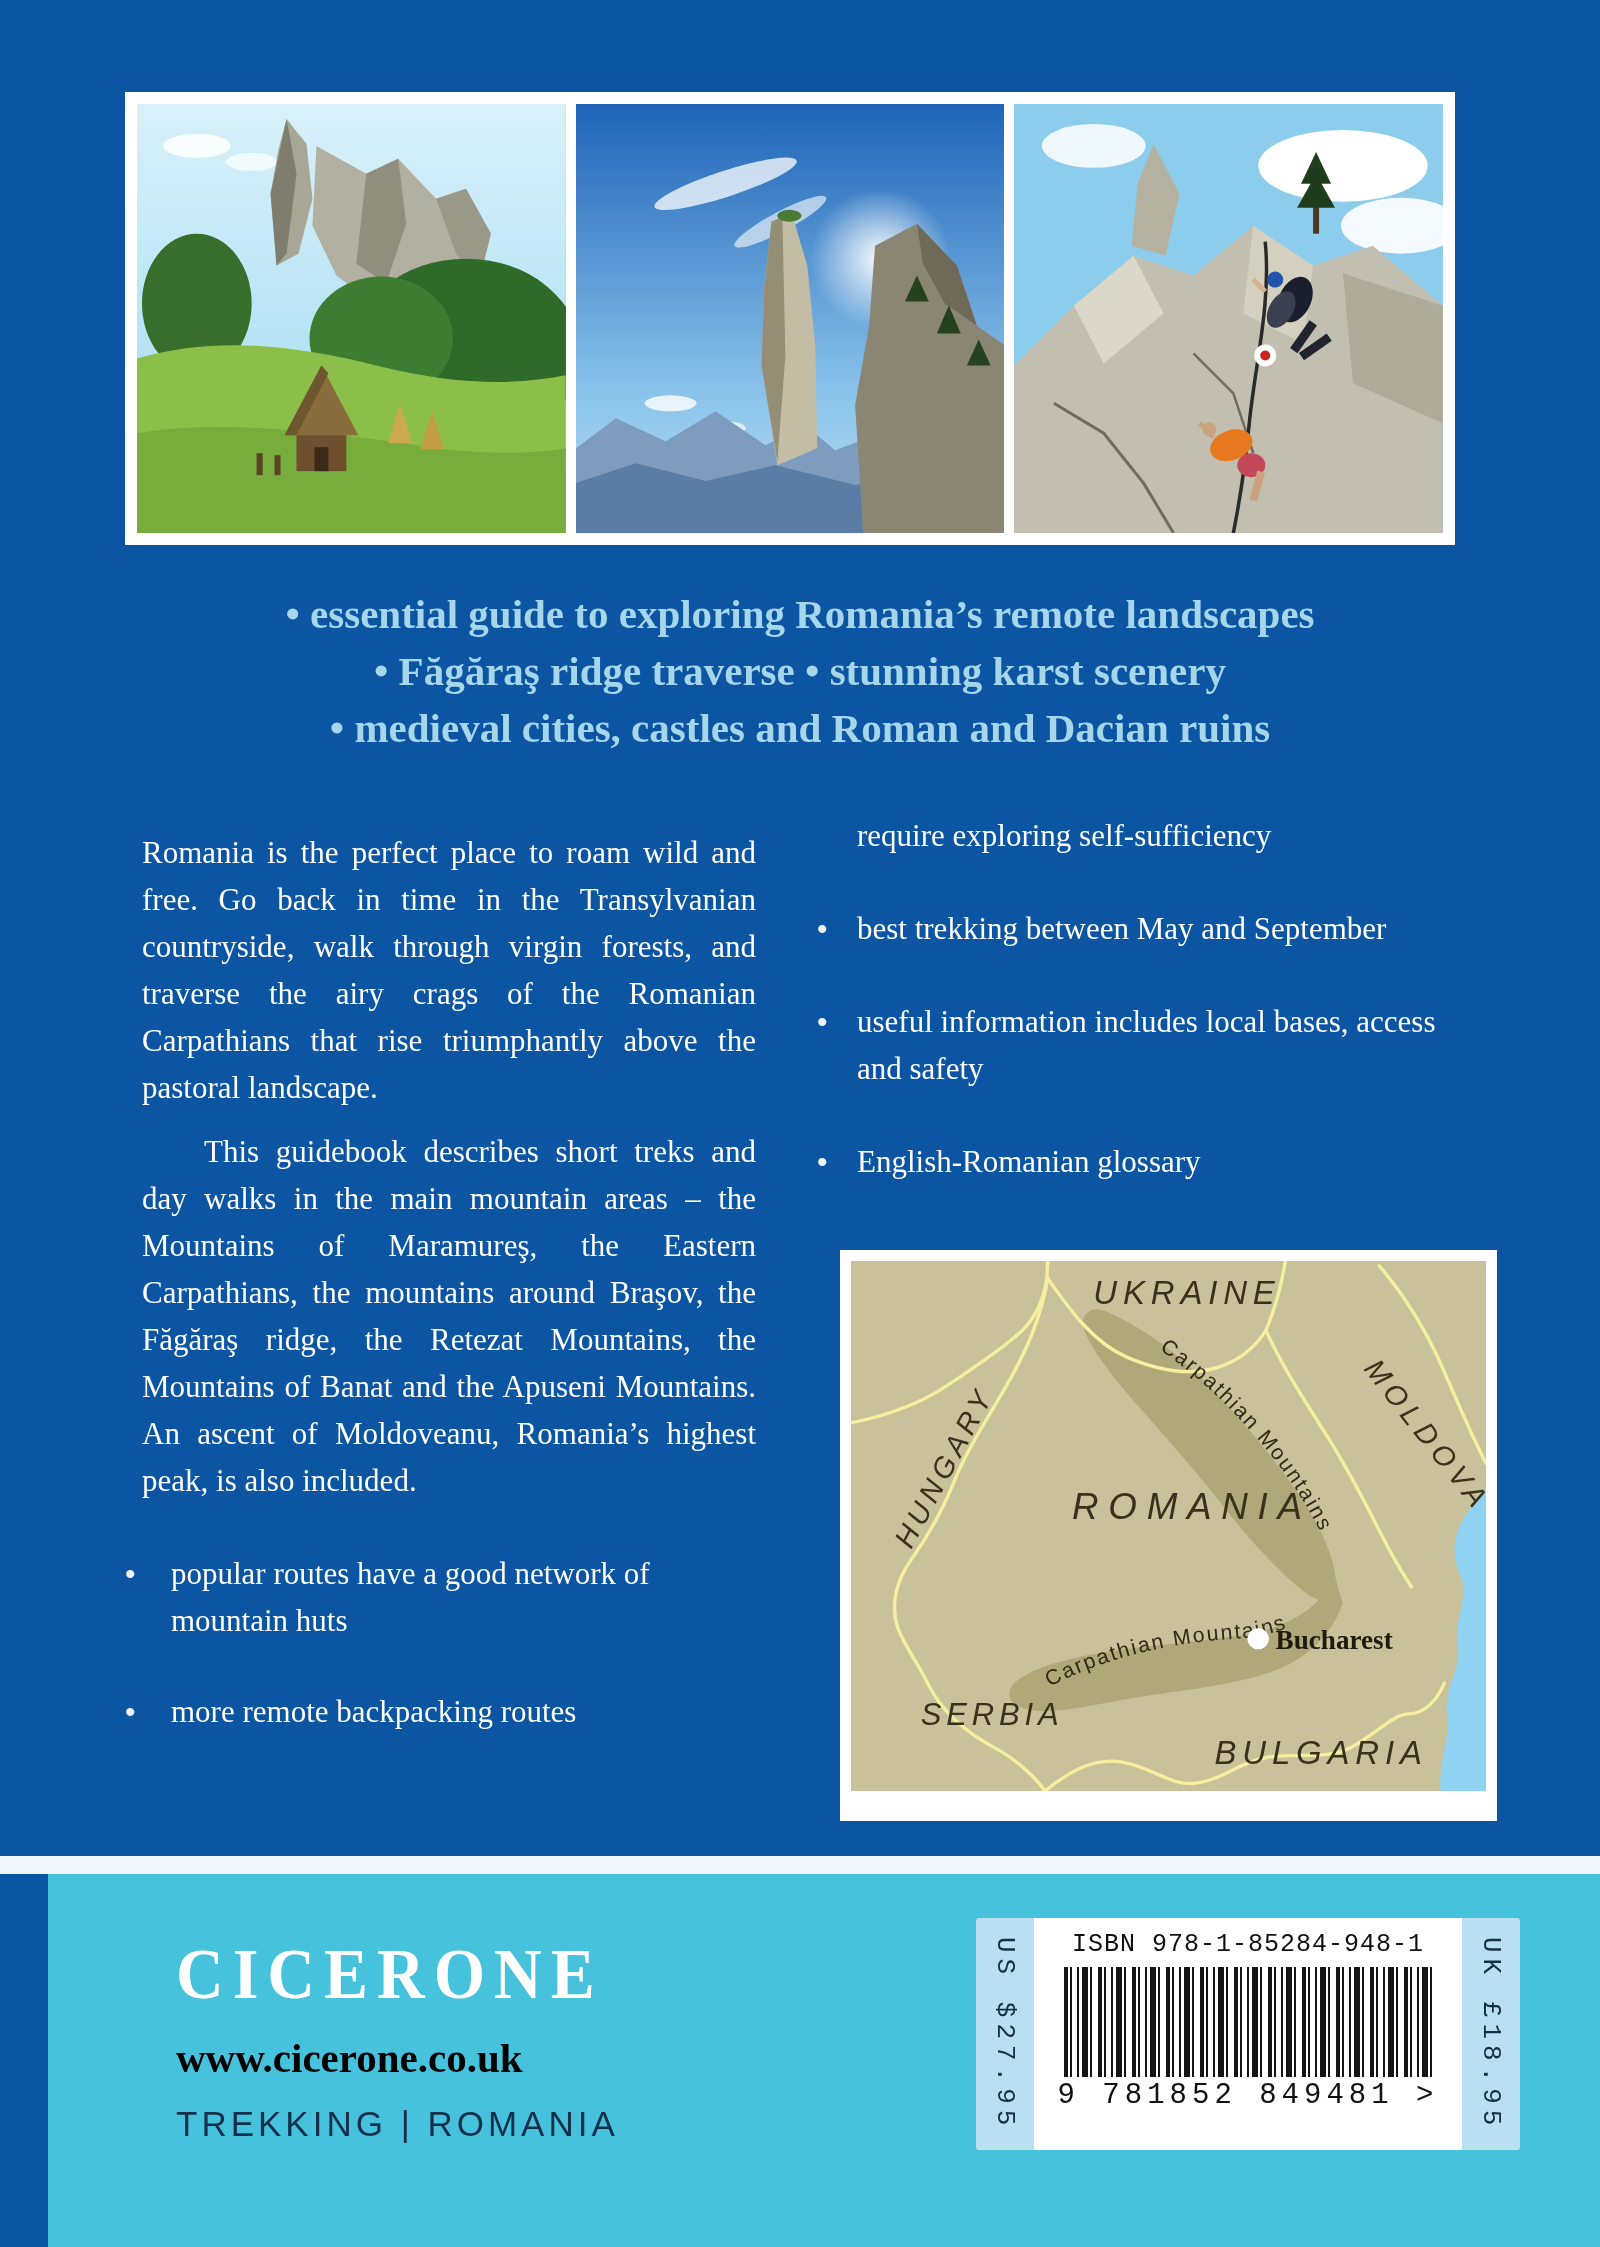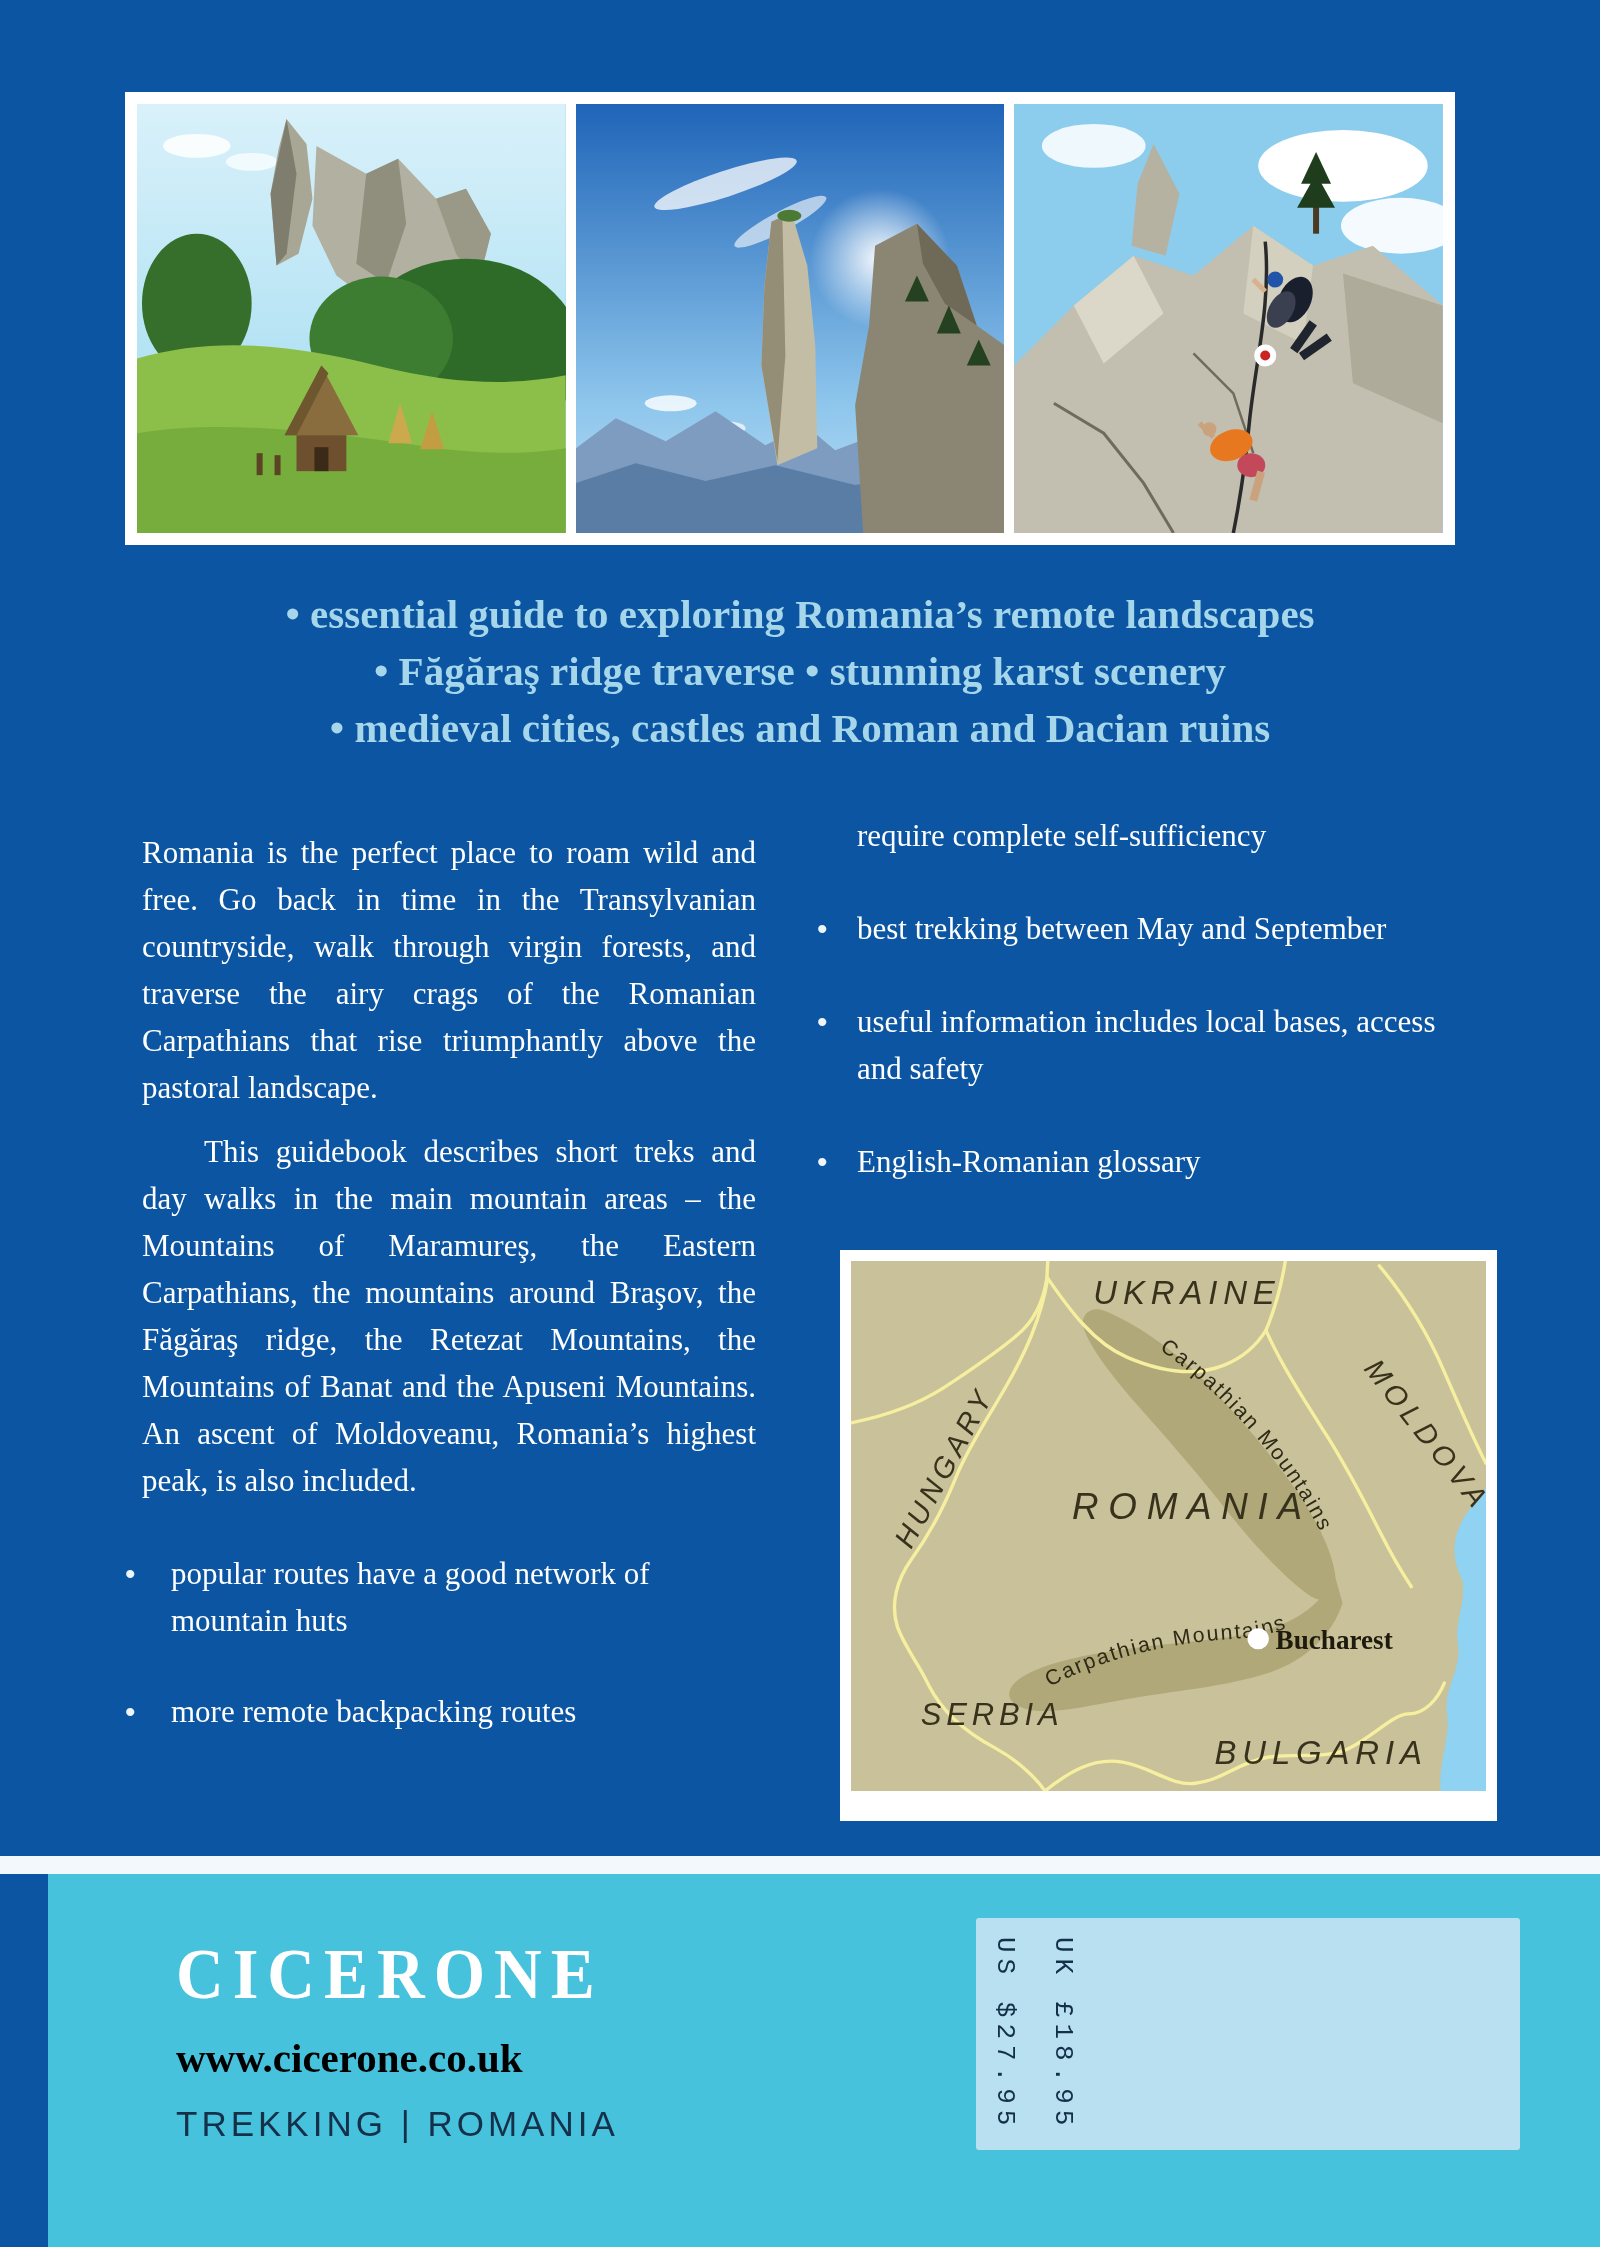--- a/index.html
+++ b/index.html
@@ -188,21 +188,21 @@
         <span class="btxt">popular routes have a good network of mountain huts</span>
       </div>
       <div class="bitem">
         <span class="bdot">•</span>
         <span class="btxt">more remote backpacking routes</span>
       </div>
     </div>
   </div>
 
   <div class="col-right">
-    <p class="cont">require complete self-sufficiency</p>
+    <p class="cont">require exploring self-sufficiency</p>
     <div class="bitem">
       <span class="bdot">•</span>
       <span class="btxt">best trekking between May and September</span>
     </div>
     <div class="bitem">
       <span class="bdot">•</span>
       <span class="btxt">useful information includes local bases, access and safety</span>
     </div>
     <div class="bitem">
       <span class="bdot">•</span>
@@ -253,19 +253,27 @@
   <div class="stripe"></div>
   <div class="footer">
     <div class="logo">CICERONE</div>
     <div class="site">www.cicerone.co.uk</div>
     <div class="series">TREKKING | ROMANIA</div>
 
     <div class="barcode-panel">
       <div class="price">
         <span>US $27.95</span>
       </div>
+      <div class="bc-center">
+        <div class="isbn">ISBN 978-1-85284-948-1</div>
+        <div class="bars"></div>
+        <div class="digits">
+          <span>9 781852 849481</span>
+          <span>&gt;</span>
+        </div>
+      </div>
       <div class="price">
         <span>UK £18.95</span>
       </div>
     </div>
   </div>
 
 </div>
 
 </body></html>

